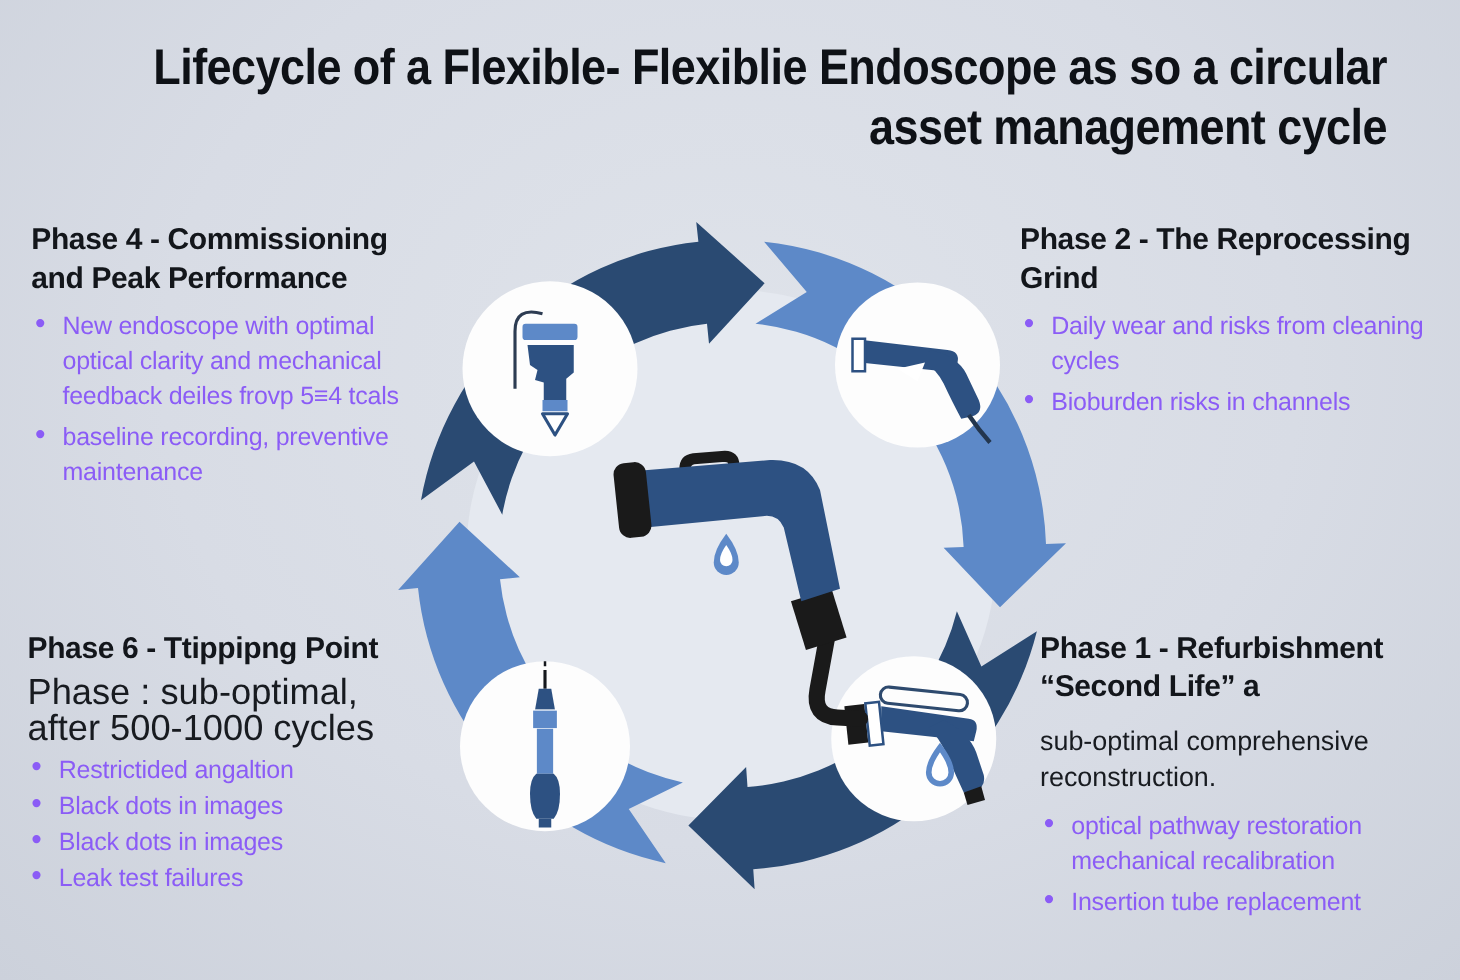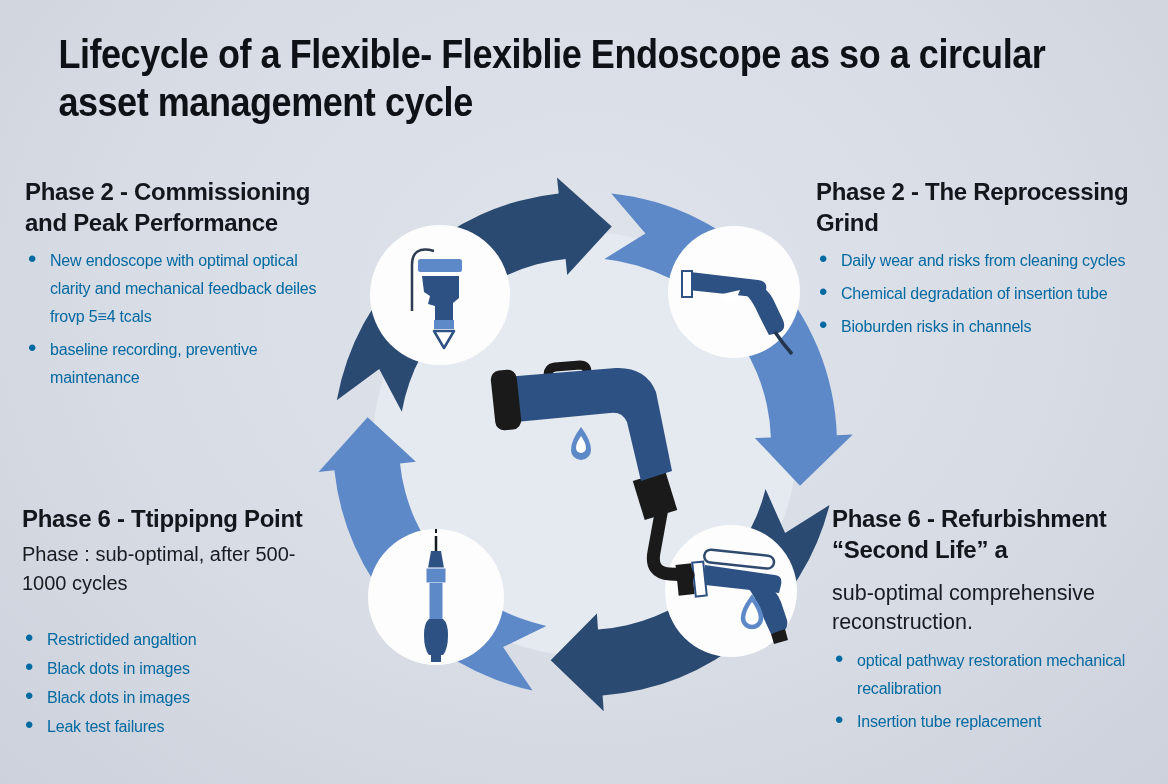--- a/index.html
+++ b/index.html
@@ -12,34 +12,34 @@
   html,body{width:1168px;height:784px;overflow:hidden;}
   body{
     font-family:"Liberation Sans",sans-serif;
     color:var(--text);
     background:radial-gradient(ellipse at 50% 38%, #dfe3ea 0%, var(--background) 55%, #ccd1db 100%);
     position:relative;
   }
   .stage{position:absolute;inset:0;}
 
   
-  .title{position:absolute;top:30px;left:0;width:1168px;text-align:left;font-weight:bold;color:#0e1116;}
+  .title{position:absolute;top:30px;left:0;width:1168px;text-align:right;font-weight:bold;color:#0e1116;}
   .title .line{display:block;font-size:40px;line-height:48px;letter-spacing:-0.5px;transform:scaleX(.9);transform-origin:50% 50%;white-space:nowrap;}
 
   
   .phase{position:absolute;}
   .phase h2{font-size:24px;line-height:31px;font-weight:bold;letter-spacing:-0.3px;color:#13161b;}
-  .phase .intro{font-size:20px;line-height:29px;margin-top:6px;color:#181b20;}
+  .phase .intro{font-size:29px;line-height:29px;margin-top:6px;color:#181b20;}
   .phase ul{list-style:none;margin-top:9px;}
-  .phase li{position:relative;font-size:16px;line-height:28px;padding-left:25px;margin-bottom:5px;letter-spacing:-0.2px;color:#0369a1;}
+  .phase li{position:relative;font-size:20px;line-height:28px;padding-left:25px;margin-bottom:5px;letter-spacing:-0.2px;color:#8b5cf6;}
   .phase li::before{content:"\2022";position:absolute;left:3px;top:-2px;font-size:24px;}
   .phase-1{left:25px;top:176px;width:308px;}
   .phase-2{left:816px;top:176px;width:336px;}
   .phase-3{left:22px;top:503px;width:315px;}
-  .phase-3 ul{margin-top:28px;}
+  .phase-3 ul{margin-top:4px;}
   .phase-3 li{margin-bottom:1px;}
   .phase-4{left:832px;top:503px;width:336px;}
   .phase-4 .intro{margin-top:14px;font-size:21.5px;}
   .phase-4 ul{margin-top:10px;}
 
   
   .cycle{position:absolute;left:318px;top:172px;width:534px;height:544px;overflow:visible;}
   .fill-navy{fill:var(--scope-navy);}
   .fill-black{fill:var(--scope-black);}
   .fill-light{fill:var(--accent-light-blue);}
@@ -49,49 +49,48 @@
 <body>
 
 <div class="stage">
 
   <div class="title">
     <span class="line">Lifecycle of a Flexible- Flexiblie Endoscope as so a circular</span>
     <span class="line">asset management cycle</span>
   </div>
 
   <div class="phase phase-1">
-    <h2>Phase 2 - Commissioning and Peak Performance</h2>
+    <h2>Phase 4 - Commissioning and Peak Performance</h2>
     <ul>
         <li>New endoscope with optimal optical clarity and mechanical feedback deiles frovp 5≡4 tcals</li>
         <li>baseline recording, preventive maintenance</li>
       </ul>
   </div>
 
   <div class="phase phase-2">
     <h2>Phase 2 - The Reprocessing Grind</h2>
     <ul>
         <li>Daily wear and risks from cleaning cycles</li>
-        <li>Chemical degradation of insertion tube</li>
         <li>Bioburden risks in channels</li>
       </ul>
   </div>
 
   <div class="phase phase-3">
     <h2>Phase 6 - Ttippipng Point</h2>
     <div class="intro">Phase : sub-optimal, after 500-1000 cycles</div>
     <ul>
         <li>Restrictided angaltion</li>
         <li>Black dots in images</li>
         <li>Black dots in images</li>
         <li>Leak test failures</li>
       </ul>
   </div>
 
   <div class="phase phase-4">
-    <h2>Phase 6 - Refurbishment “Second Life” a</h2>
+    <h2>Phase 1 - Refurbishment “Second Life” a</h2>
     <div class="intro">sub-optimal comprehensive reconstruction.</div>
     <ul>
         <li>optical pathway restoration mechanical recalibration</li>
         <li>Insertion tube replacement</li>
       </ul>
   </div>
 
   <svg class="cycle" viewBox="0 0 534 544">
     <circle cx="267" cy="272" r="212" fill="var(--inner-disc)"></circle>
 

